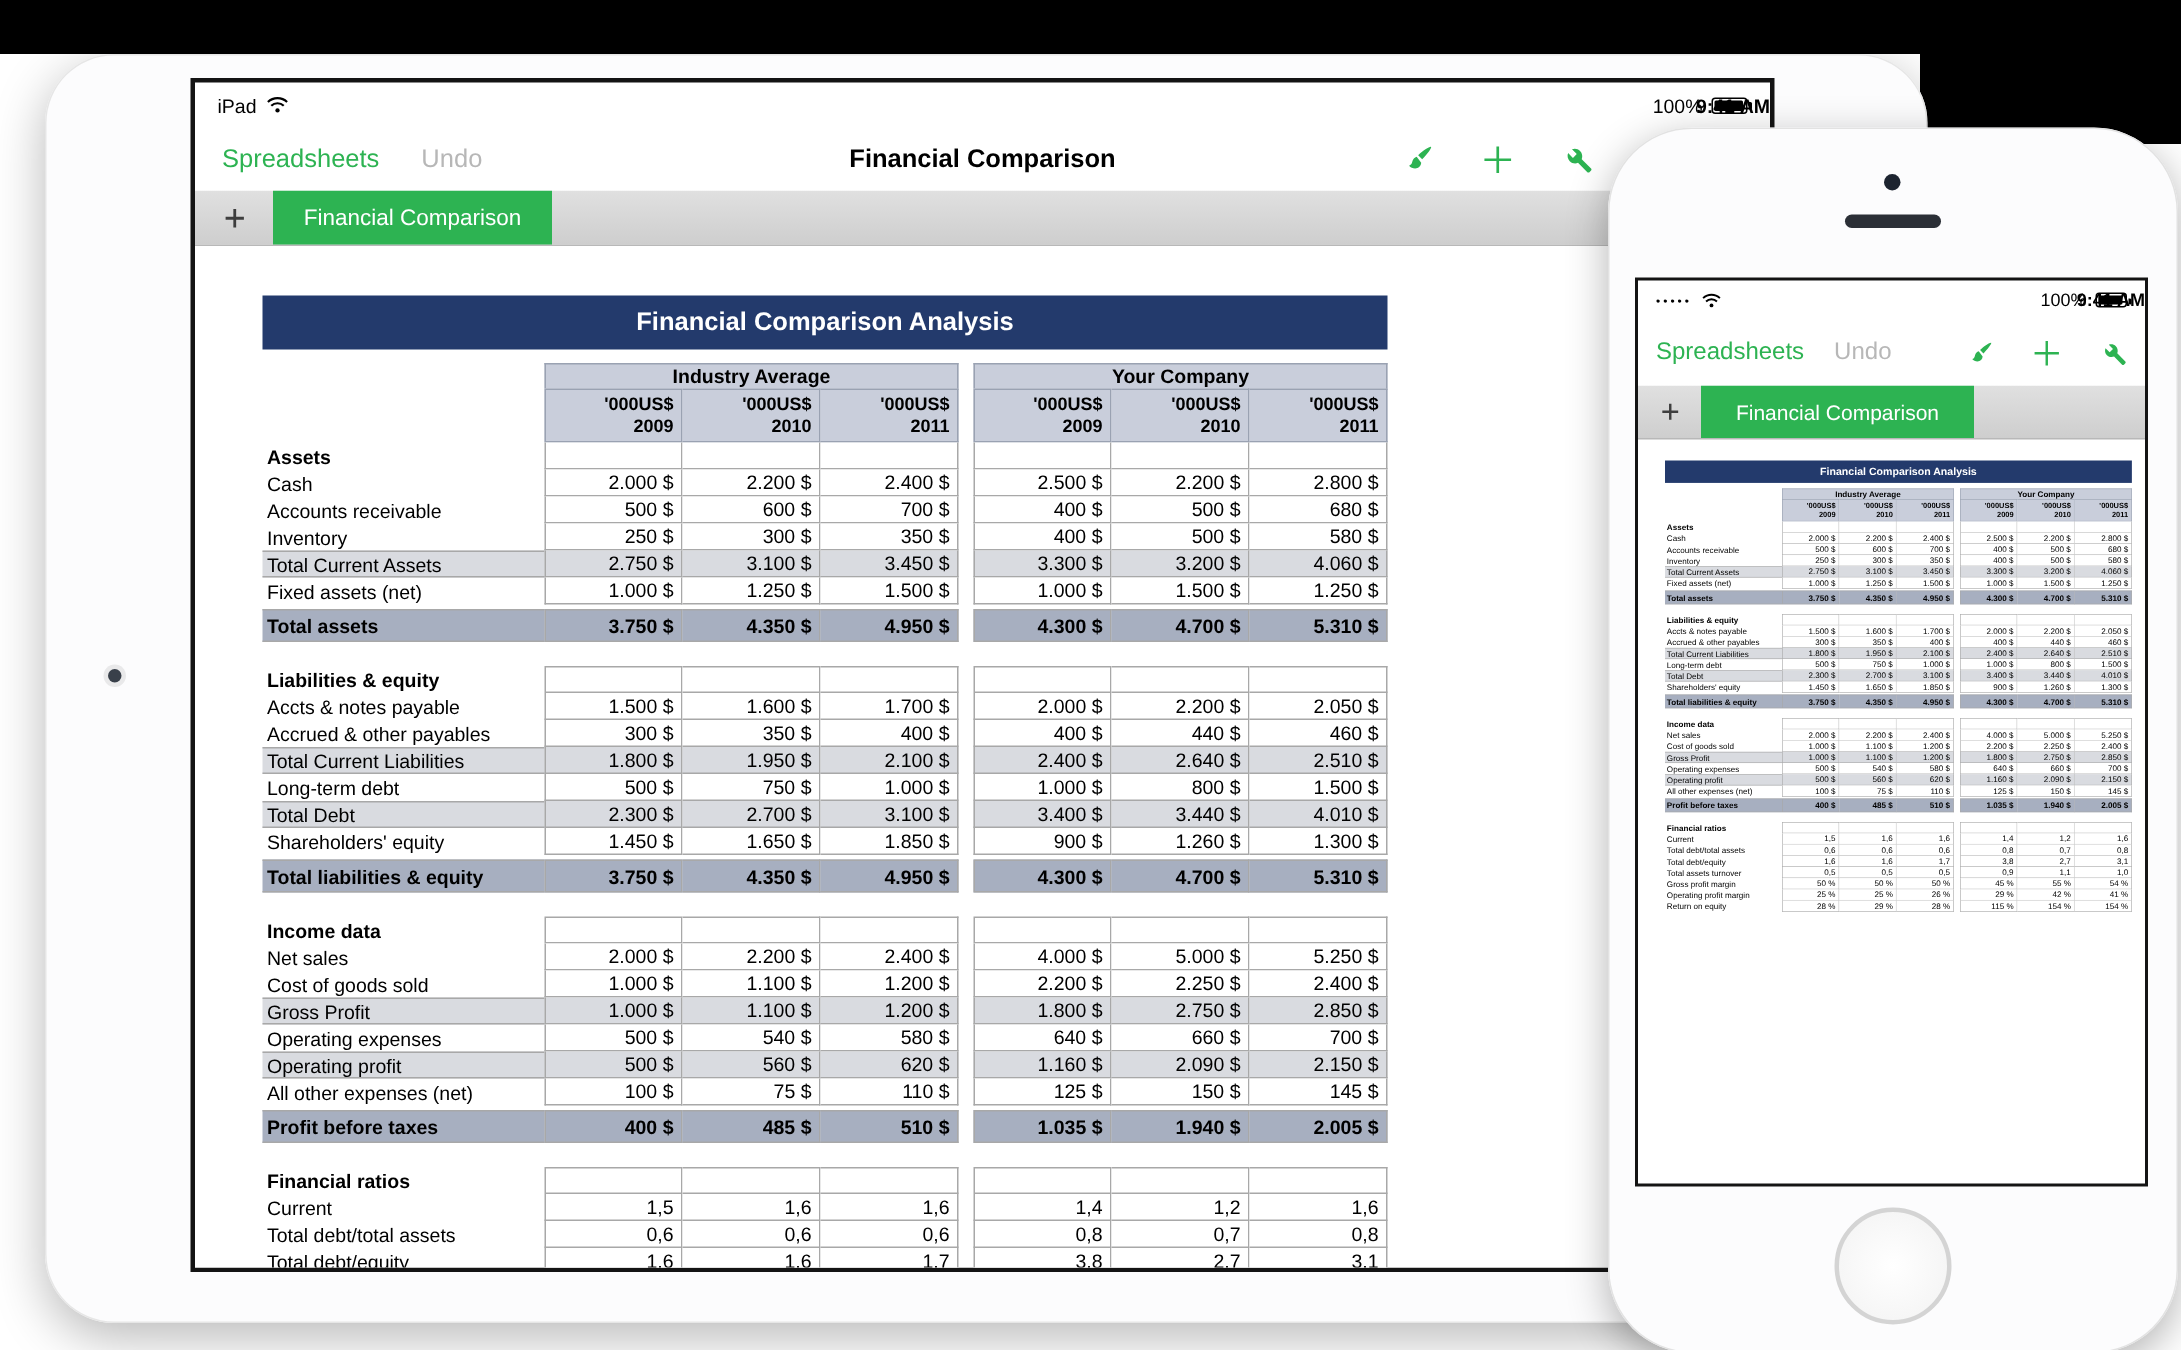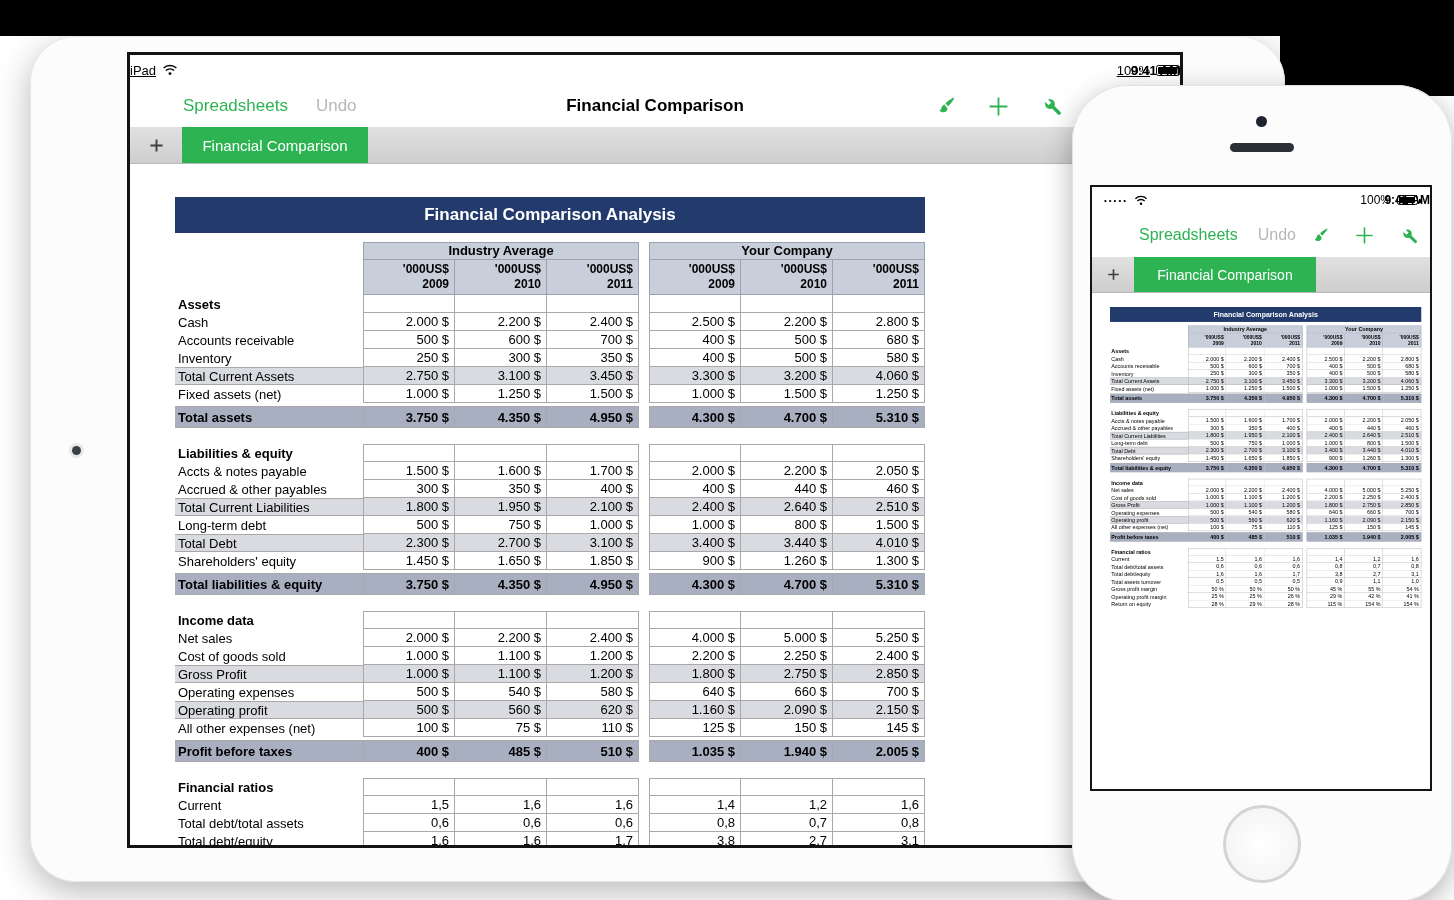--- a/index.html
+++ b/index.html
@@ -15,31 +15,31 @@
 
   
   .ipad{position:absolute; left:30px; top:36px; width:1255px; height:846px; background:#fcfcfd;
         border-radius:46px; z-index:2; box-shadow:0 10px 34px rgba(0,0,0,.28), 0 0 0 1px #e6e6e6 inset;}
   .ipad-camera{position:absolute; left:42px; top:410px; width:9px; height:9px; border-radius:50%;
         background:#39404a; box-shadow:0 0 0 3px #e9e9ea;}
   .ipad-screen{position:absolute; left:97px; top:16px; width:1056px; height:796px; background:#fff;
         border:3px solid #141414; overflow:hidden;}
 
   .scr-status{position:relative; height:30px; display:flex; align-items:center; justify-content:space-between;
-        padding:0 0; font-size:13px;text-decoration:underline;}
+        padding:0 15px; font-size:13px;}
   .st-left,.st-right{display:flex; align-items:center; gap:6px; z-index:1;}
   .st-time{position:absolute; left:0; right:0; text-align:right; font-weight:bold;}
 
   .batt{position:relative; width:24px; height:11px; border:1px solid #000; border-radius:2.5px; display:inline-block;}
   .batt .batt-fill{position:absolute; left:1px; top:1px; bottom:1px; width:19px; background:#000; border-radius:1px;}
   .batt:after{content:""; position:absolute; right:-4px; top:2.5px; width:2.5px; height:4.5px; background:#000; border-radius:0 1px 1px 0;}
   .wifi{display:inline-flex; align-items:center;}
 
   .scr-nav{position:relative; height:42px; display:flex; align-items:center; padding:0 18px; background:#fff;}
-  .nav-back{color:var(--green); font-size:17px; z-index:1; cursor:default;margin-left:35px;}
+  .nav-back{color:var(--green); font-size:17px; z-index:1; cursor:default;}
   .nav-undo{color:#b7b7b7; font-size:17px; margin-left:28px; z-index:1;}
   .nav-title{position:absolute; left:0; right:0; text-align:center; font-weight:bold; font-size:17px;}
   .nav-icons{position:absolute; right:118px; top:0; bottom:0; display:flex; align-items:center; gap:30px; color:var(--green); z-index:1;}
   .icn{display:inline-flex; align-items:center;}
 
   .scr-tabbar{height:37px; background:linear-gradient(#e0e0e0,#cecece); border-bottom:1px solid #b8b8b8;
         display:flex; align-items:stretch;}
   .tab-add{width:52px; display:flex; align-items:center; justify-content:center; color:#3e3e3e;}
   .tab-active{width:186px; background:var(--green); color:#fff; display:flex; align-items:center; justify-content:center; font-size:15px;}
 

